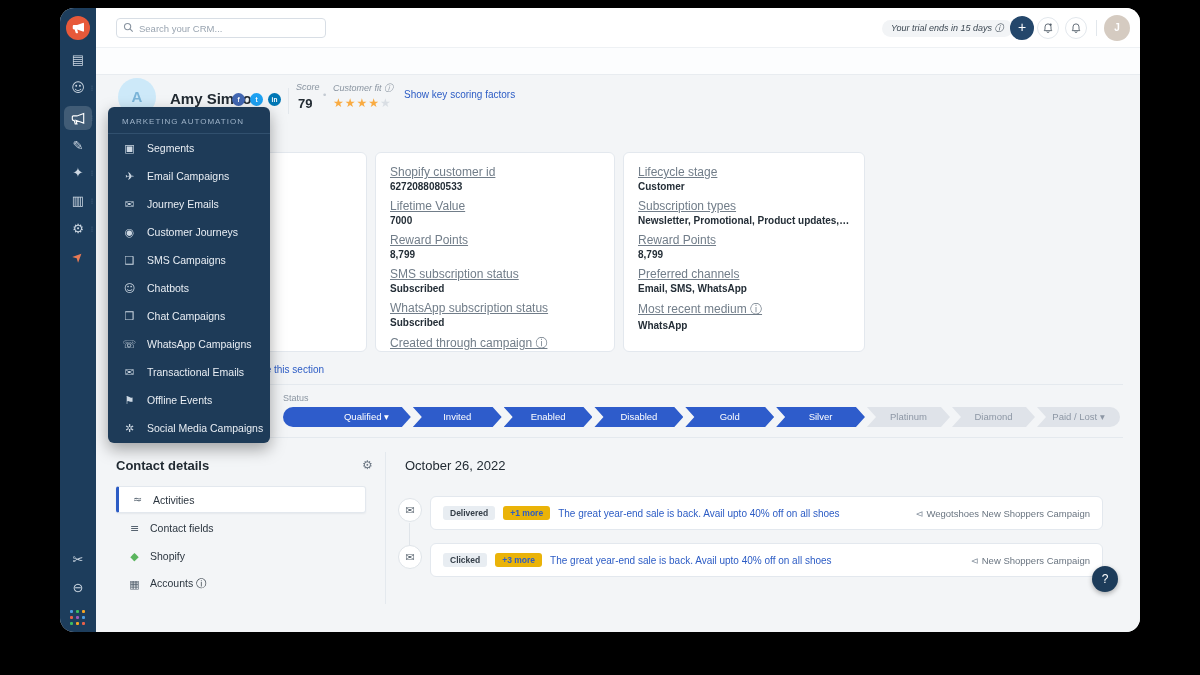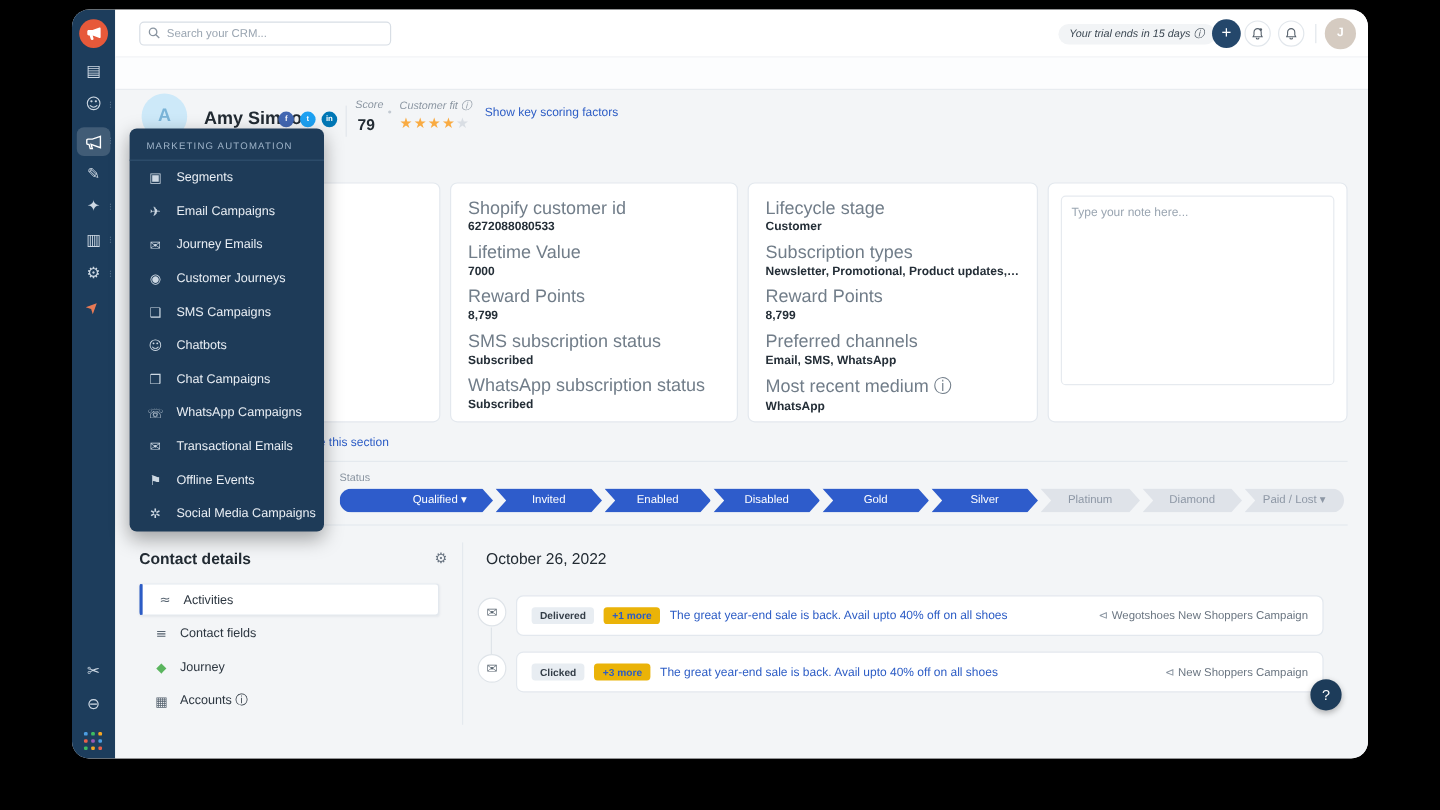--- a/index.html
+++ b/index.html
@@ -78,21 +78,21 @@
   .score-val { position:absolute; left:202px; top:88px; font-size:13px; font-weight:bold; color:#222b33; }
   .hdr-dot { position:absolute; left:226px; top:82px; font-size:9px; color:#c3cad2; }
   .stars { position:absolute; left:237px; top:88px; font-size:12px; letter-spacing:1px; }
   .stars .on { color:#f9ab42; } .stars .off { color:#d9dee4; }
   .scoring-link { position:absolute; left:308px; top:81px; font-size:10px; color:#2c5cc5; cursor:pointer; }
 
   
   .card { position:absolute; top:144px; height:200px; background:#fff; border:1px solid #e3e8ee;
           border-radius:6px; padding:12px 14px; overflow:hidden; }
   .fld { margin-bottom:7px; }
-  .fld .fl { font-size:15px; color:#717d89; }
+  .fld .fl { font-size:12px; color:#717d89;text-decoration:underline; }
   .fld .fv { font-size:10px; font-weight:bold; color:#242e37; margin-top:2px;
              white-space:nowrap; overflow:hidden; text-overflow:ellipsis; }
   .notebox { position:absolute; left:10px; top:10px; right:10px; height:158px;
              border:1px solid #e6eaef; border-radius:4px; padding:8px; resize:none;
              font-size:10px; color:#3c4751; font-family:"Liberation Sans", sans-serif; }
   .notebox::placeholder { color:#9aa5b1; }
 
   .customize { position:absolute; left:128px; top:356px; font-size:10px; color:#2c5cc5; cursor:pointer; }
   .hr { position:absolute; left:154px; width:873px; height:1px; background:#e4e9ee; }
 
@@ -304,23 +304,20 @@
       <div class="fld">
           <div class="fl">Preferred channels</div>
           <div class="fv">Email, SMS, WhatsApp</div>
         </div>
       <div class="fld">
           <div class="fl">Most recent medium ⓘ</div>
           <div class="fv">WhatsApp</div>
         </div>
     </div>
 
-    <div class="card" style="left:777px; width:250px">
-      <textarea class="notebox" placeholder="Type your note here..." style=""></textarea>
-    </div>
 
     <span class="customize">Customize this section</span>
     <div class="hr" style="top:376px"></div>
 
     <div class="pl-label">Status</div>
     <div class="pipeline">
       <div class="stage first" data-state="active">Qualified ▾</div>
       <div class="stage" data-state="active">Invited</div>
       <div class="stage" data-state="active">Enabled</div>
       <div class="stage" data-state="active">Disabled</div>
@@ -337,21 +334,21 @@
     <div class="cd-row sel" style="top:478px">
       <span class="ci g">≈</span>
       <span>Activities</span>
     </div>
     <div class="cd-row" style="top:508px">
       <span class="ci g">≡</span>
       <span>Contact fields</span>
     </div>
     <div class="cd-row" style="top:536px">
       <span class="ci g shopify">◆</span>
-      <span>Journey</span>
+      <span>Shopify</span>
     </div>
     <div class="cd-row" style="top:564px">
       <span class="ci g">▦</span>
       <span>Accounts ⓘ</span>
     </div>
     <div class="v-div"></div>
 
     <div class="tl-date">October 26, 2022</div>
     <div class="tl-circle g" style="top:490px">✉</div>
     <div class="tl-card" style="top:488px">

